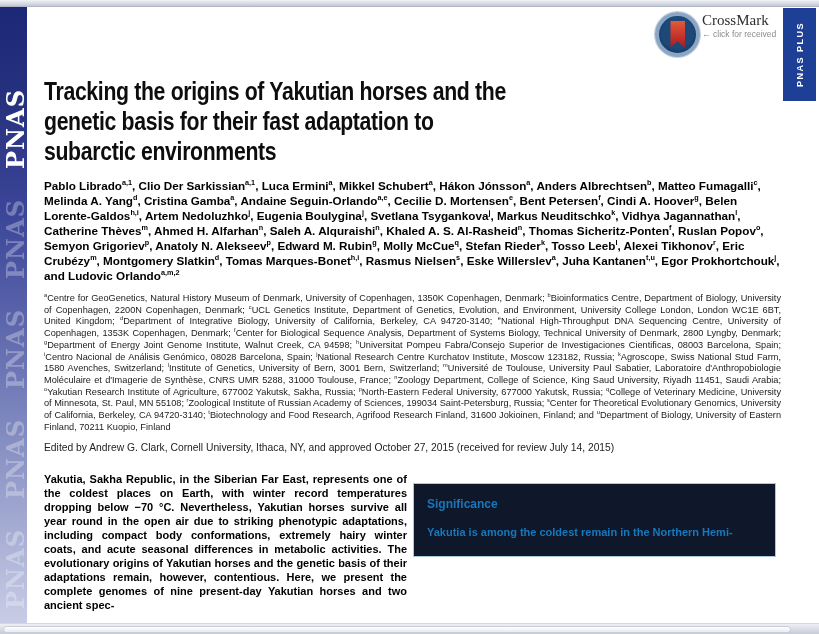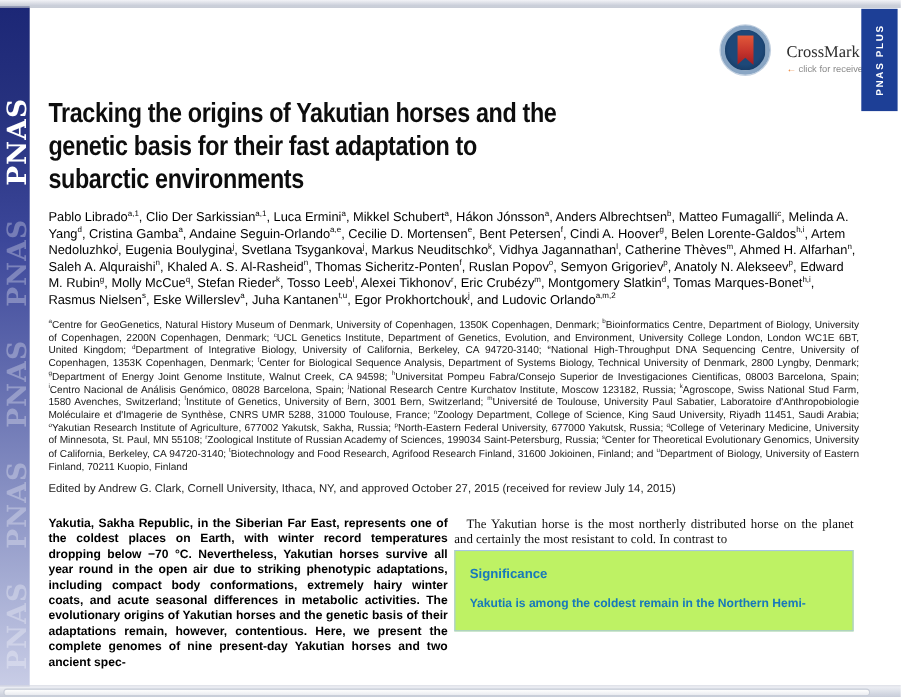--- a/index.html
+++ b/index.html
@@ -30,50 +30,50 @@
   
   .plus-strip {
     position:absolute; right:3px; top:8px; width:33px; height:93px; background:#1d3f96;
     display:flex; align-items:center; justify-content:center; z-index:5;
   }
   .plus-strip span {
     writing-mode:vertical-rl; transform:rotate(180deg); color:#fff;
     font-weight:bold; font-size:9px; letter-spacing:1.5px; white-space:nowrap;
   }
   
-  .crossmark { position:absolute; left:655px; top:23px; display:flex; align-items:flex-end; gap:15px; cursor:pointer; z-index:4; }
+  .crossmark { position:absolute; left:655px; top:12px; display:flex; align-items:flex-start; gap:2px; cursor:pointer; z-index:4; }
   .cm-circle {
     width:45px; height:45px; border-radius:50%;
     background:radial-gradient(circle at 50% 45%, #1d4878 55%, #102f52 100%);
     border:4px solid #8aa6c4; position:relative; flex:0 0 auto;
     box-shadow:0 0 0 1px #c2d0e0;
   }
   .cm-ribbon {
     position:absolute; left:50%; top:5px; transform:translateX(-50%);
     width:15px; height:27px;
     background:linear-gradient(180deg,#e25a3a 0%,#c5342c 55%,#a01d22 100%);
     clip-path:polygon(0 0,100% 0,100% 100%,50% 76%,0 100%);
   }
   .cm-title { font-family:"Liberation Serif", serif; font-size:15px; color:#2e2e2e; line-height:17px; }
   .cm-sub { font-size:8.5px; color:#8b8b8b; line-height:11px; }
   .cm-arrow { color:#e87722; margin-right:2px; font-size:9px; font-weight:bold; }
   
-  .content { position:absolute; left:44px; top:88px; width:737px; z-index:3; }
+  .content { position:absolute; left:44px; top:76px; width:737px; z-index:3; }
   h1.title { font-weight:bold; font-size:25px; line-height:30px; letter-spacing:-0.4px; color:#0d0d0d; margin-bottom:12px; }
   h1.title > div { transform:scaleX(0.85); transform-origin:left center; white-space:nowrap; }
-  .authors { font-weight:normal; font-size:11.7px; line-height:15px; color:#000; margin-bottom:10px; }
+  .authors { font-weight:bold; font-size:11.7px; line-height:15px; color:#000; margin-bottom:10px; }
   sup { font-size:62%; line-height:0; vertical-align:super; }
   .affils { font-size:9.2px; line-height:11.7px; text-align:justify; color:#1a1a1a; margin-bottom:8px; }
   .edited { font-size:10.3px; line-height:13px; color:#222; margin-bottom:19px; }
   .cols { display:flex; gap:6px; }
   .col-left, .col-right { width:363px; }
   .abstract { font-weight:bold; font-size:11px; line-height:13.9px; text-align:justify; color:#000; }
   .bodyp { font-family:"Liberation Serif", serif; font-size:11.7px; line-height:14px; text-align:justify; color:#111; }
   .indent { text-indent:11px; }
-  .sig-box { margin-top:2px; background:#bef264; border:1px solid #a9c8e2; padding:13px 13px 16px; }
+  .sig-box { margin-top:10px; background:#0f172a; border:1px solid #a9c8e2; padding:13px 13px 16px; }
   .sig-title { font-weight:bold; font-size:12px; color:#1778bb; margin-bottom:14px; }
   .sig-text { font-weight:bold; font-size:11px; line-height:15px; color:#1778bb; text-align:justify; }
   
   .hscroll {
     position:absolute; left:0; right:0; bottom:0; height:11px;
     background:linear-gradient(#eef0f5,#c6cbd8); z-index:7;
     display:flex; align-items:center; border-top:1px solid #d4d8e1;
   }
   .hthumb {
     margin-left:3px; width:788px; height:7px;
@@ -123,21 +123,20 @@
 
     <p class="affils"><sup>a</sup>Centre for GeoGenetics, Natural History Museum of Denmark, University of Copenhagen, 1350K Copenhagen, Denmark; <sup>b</sup>Bioinformatics Centre, Department of Biology, University of Copenhagen, 2200N Copenhagen, Denmark; <sup>c</sup>UCL Genetics Institute, Department of Genetics, Evolution, and Environment, University College London, London WC1E 6BT, United Kingdom; <sup>d</sup>Department of Integrative Biology, University of California, Berkeley, CA 94720-3140; <sup>e</sup>National High-Throughput DNA Sequencing Centre, University of Copenhagen, 1353K Copenhagen, Denmark; <sup>f</sup>Center for Biological Sequence Analysis, Department of Systems Biology, Technical University of Denmark, 2800 Lyngby, Denmark; <sup>g</sup>Department of Energy Joint Genome Institute, Walnut Creek, CA 94598; <sup>h</sup>Universitat Pompeu Fabra/Consejo Superior de Investigaciones Cientificas, 08003 Barcelona, Spain; <sup>i</sup>Centro Nacional de Análisis Genómico, 08028 Barcelona, Spain; <sup>j</sup>National Research Centre Kurchatov Institute, Moscow 123182, Russia; <sup>k</sup>Agroscope, Swiss National Stud Farm, 1580 Avenches, Switzerland; <sup>l</sup>Institute of Genetics, University of Bern, 3001 Bern, Switzerland; <sup>m</sup>Université de Toulouse, University Paul Sabatier, Laboratoire d'Anthropobiologie Moléculaire et d'Imagerie de Synthèse, CNRS UMR 5288, 31000 Toulouse, France; <sup>n</sup>Zoology Department, College of Science, King Saud University, Riyadh 11451, Saudi Arabia; <sup>o</sup>Yakutian Research Institute of Agriculture, 677002 Yakutsk, Sakha, Russia; <sup>p</sup>North-Eastern Federal University, 677000 Yakutsk, Russia; <sup>q</sup>College of Veterinary Medicine, University of Minnesota, St. Paul, MN 55108; <sup>r</sup>Zoological Institute of Russian Academy of Sciences, 199034 Saint-Petersburg, Russia; <sup>s</sup>Center for Theoretical Evolutionary Genomics, University of California, Berkeley, CA 94720-3140; <sup>t</sup>Biotechnology and Food Research, Agrifood Research Finland, 31600 Jokioinen, Finland; and <sup>u</sup>Department of Biology, University of Eastern Finland, 70211 Kuopio, Finland</p>
 
     <p class="edited">Edited by Andrew G. Clark, Cornell University, Ithaca, NY, and approved October 27, 2015 (received for review July 14, 2015)</p>
 
     <div class="cols">
       <div class="col-left">
         <p class="abstract">Yakutia, Sakha Republic, in the Siberian Far East, represents one of the coldest places on Earth, with winter record temperatures dropping below −70 °C. Nevertheless, Yakutian horses survive all year round in the open air due to striking phenotypic adaptations, including compact body conformations, extremely hairy winter coats, and acute seasonal differences in metabolic activities. The evolutionary origins of Yakutian horses and the genetic basis of their adaptations remain, however, contentious. Here, we present the complete genomes of nine present-day Yakutian horses and two ancient spec-</p>
       </div>
       <div class="col-right">
-        <p class="bodyp indent">The Yakutian horse is the most northerly distributed horse on the planet and certainly the most resistant to cold. In contrast to</p>
         <div class="sig-box">
           <div class="sig-title">Significance</div>
           <p class="sig-text">Yakutia is among the coldest remain in the Northern Hemi-</p>
         </div>
       </div>
     </div>
   </div>
 
   <div class="hscroll">
     <div class="hthumb"></div>

